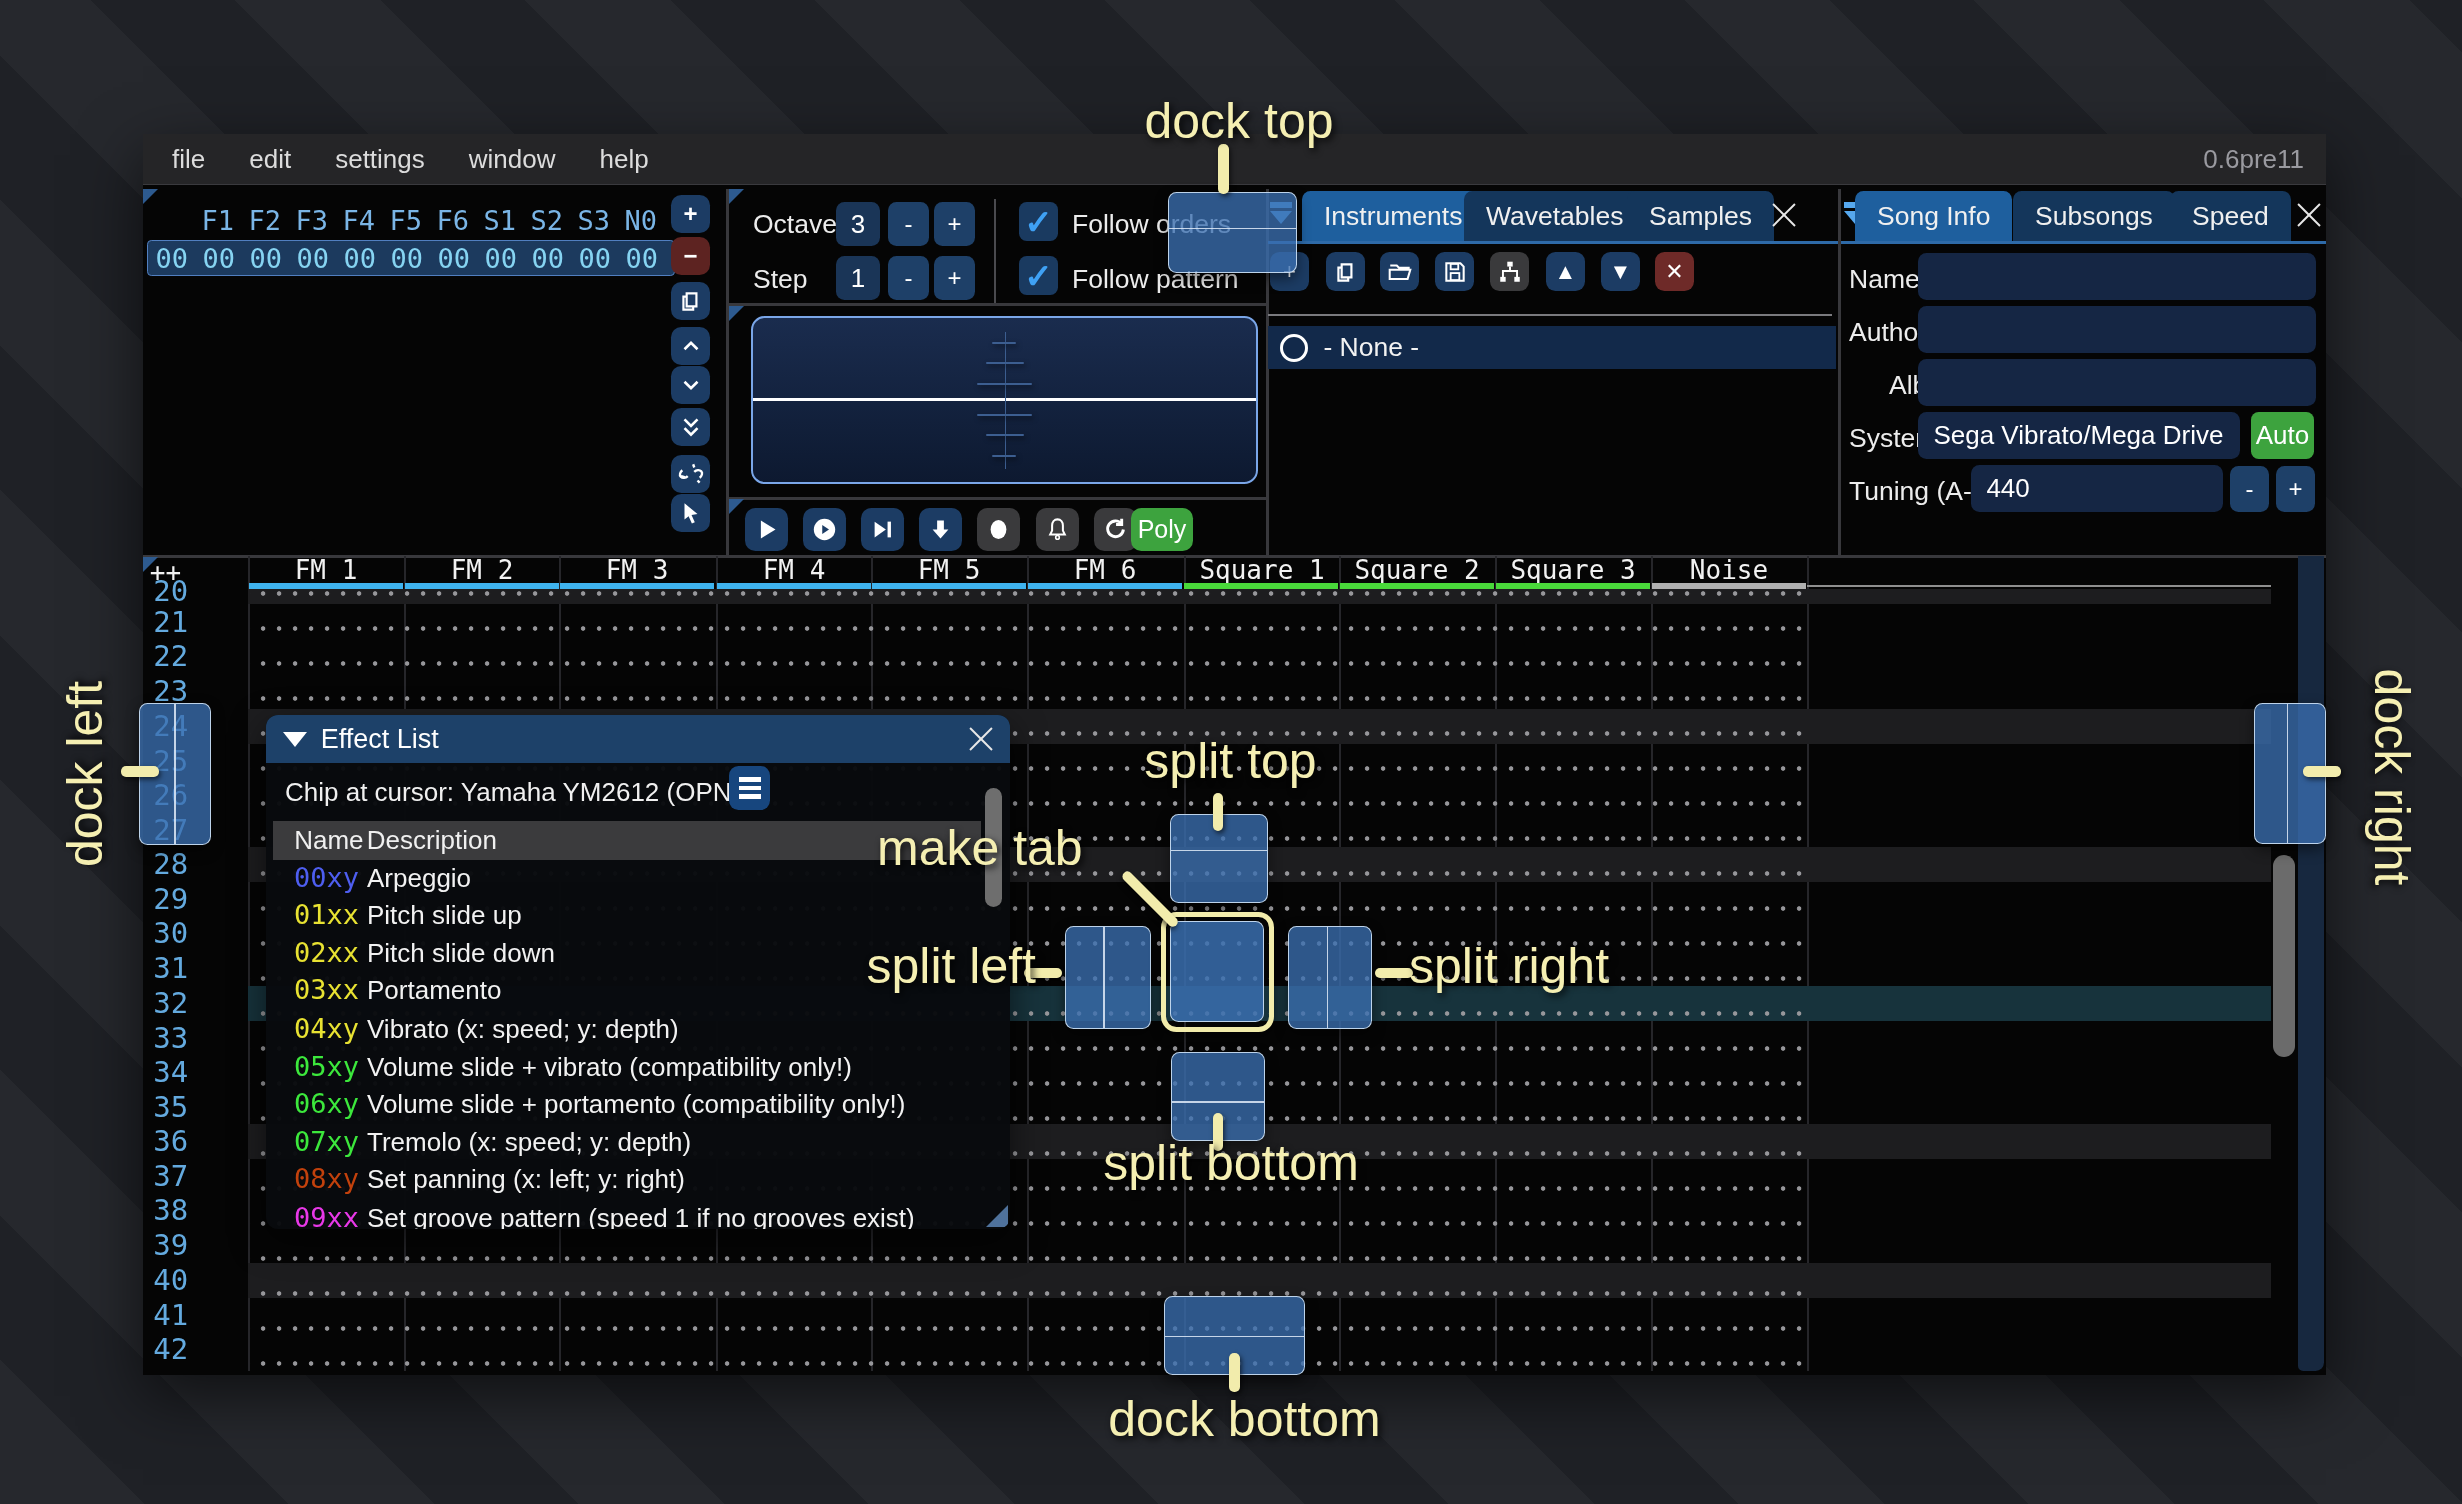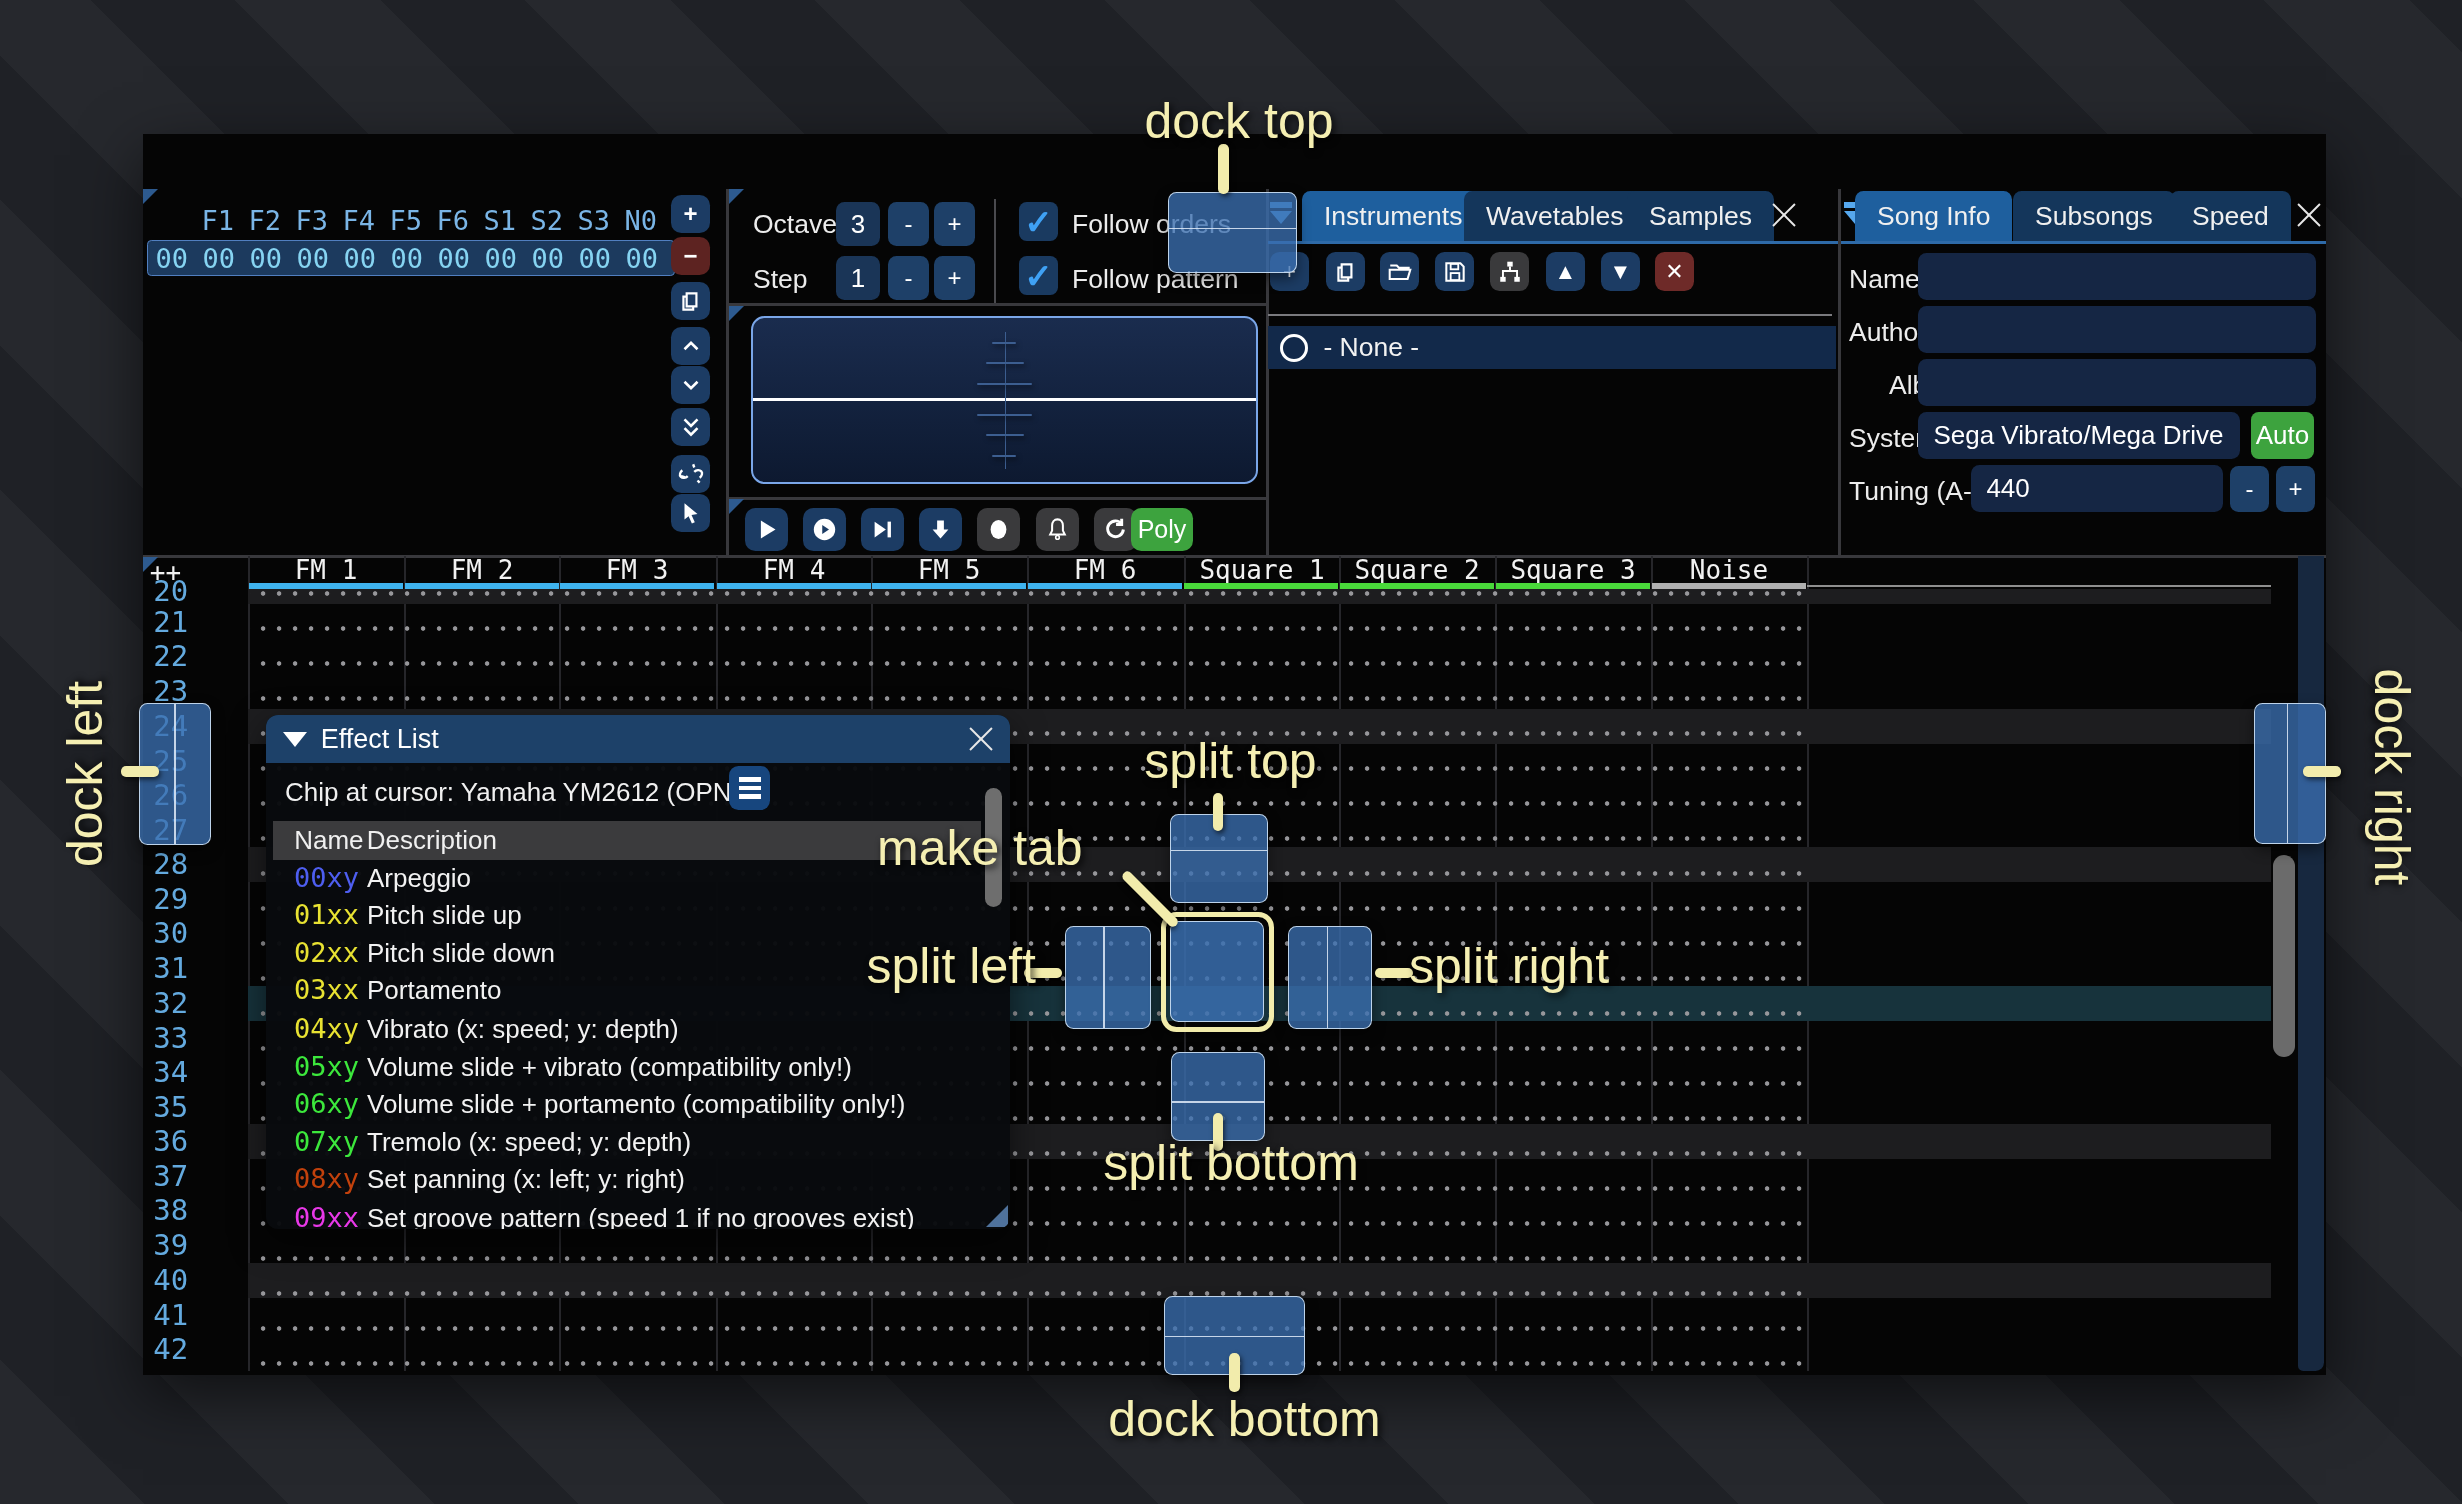--- a/index.html
+++ b/index.html
@@ -120,20 +120,28 @@
         text-shadow:2.6px 3.4px 7.7px rgba(0,0,0,.85);white-space:nowrap;}
   .tick{position:absolute;background:#f2ecac;border-radius:5.1px;z-index:30;box-shadow:1.7px 2.6px 5.1px rgba(0,0,0,.6);}
 </style>
 </head>
 <body>
 
 <div id="root">
 
   <div id="win">
 
+    <div class="menubar">
+      <span>file</span>
+      <span>edit</span>
+      <span>settings</span>
+      <span>window</span>
+      <span>help</span>
+      <span class="ver">0.6pre11</span>
+    </div>
 
     <div class="vsep" style="left:583px;"></div>
     <div class="vsep" style="left:1123px;"></div>
     <div class="vsep" style="left:1695px;"></div>
     <div class="hsep" style="top:421px;"></div>
 
     <div>
       <div class="corner" style="left:0;top:55px;"></div>
       <div class="ord-head mono">
         <span></span>

